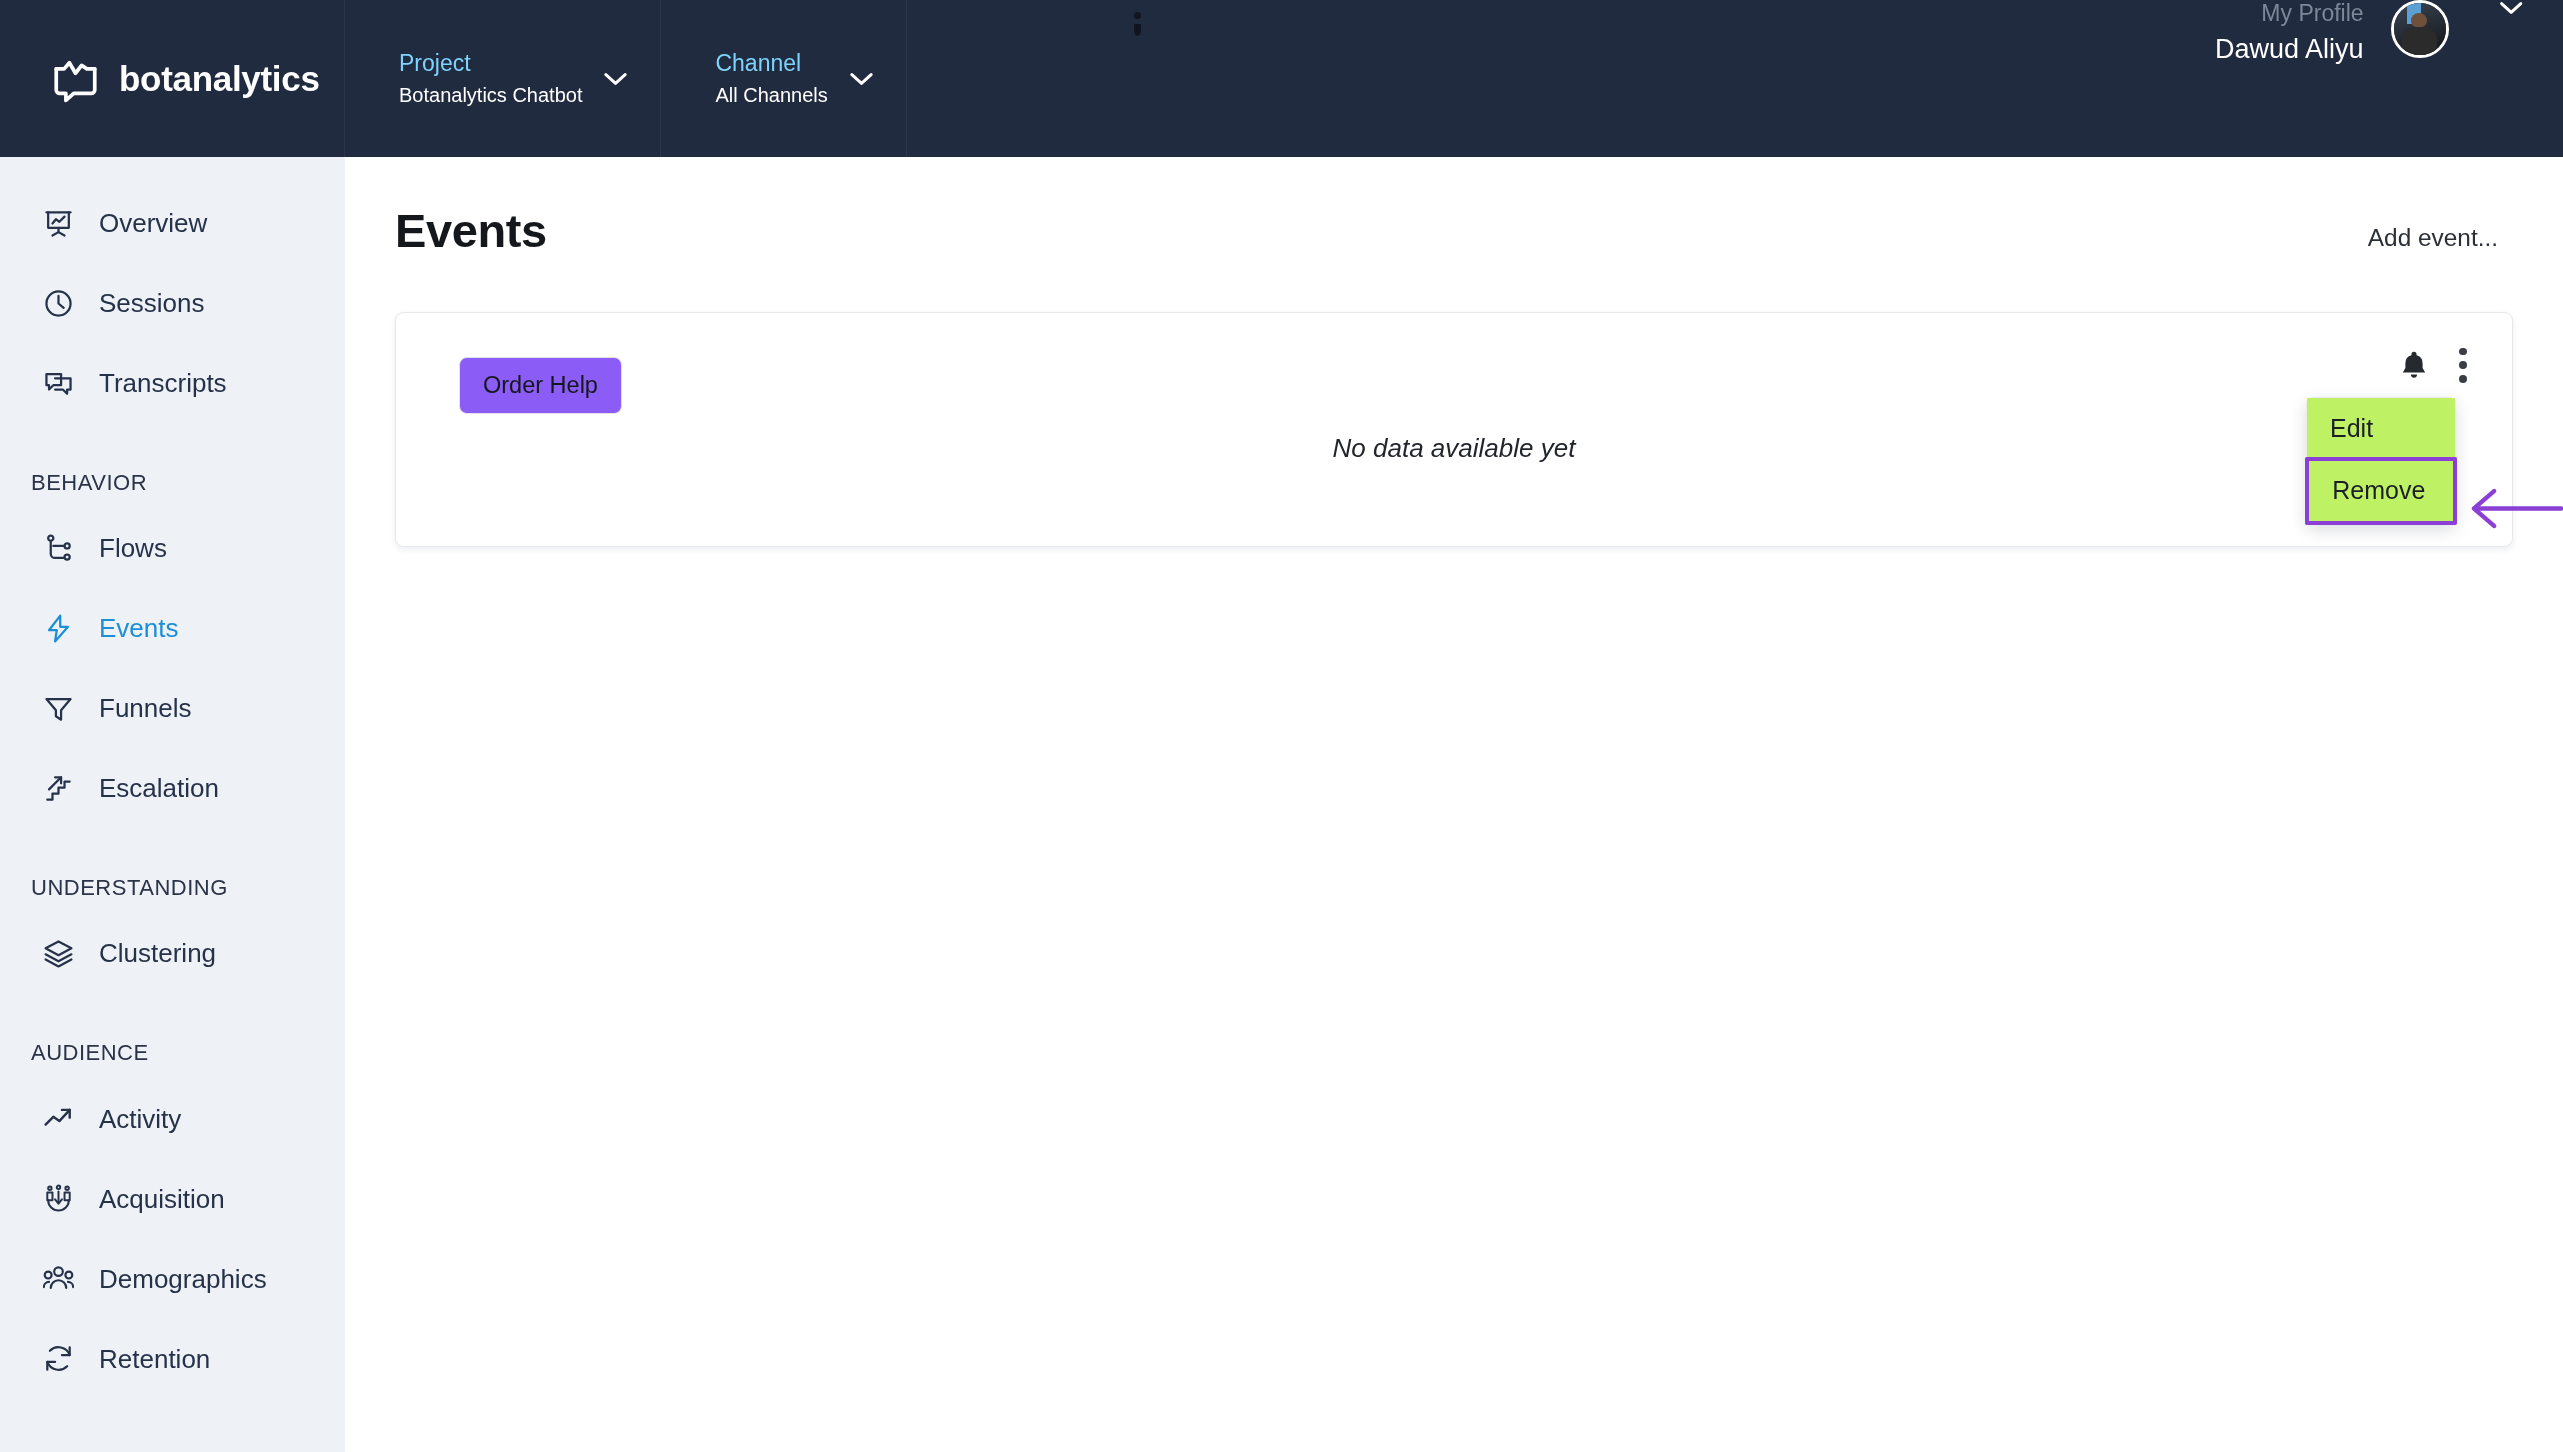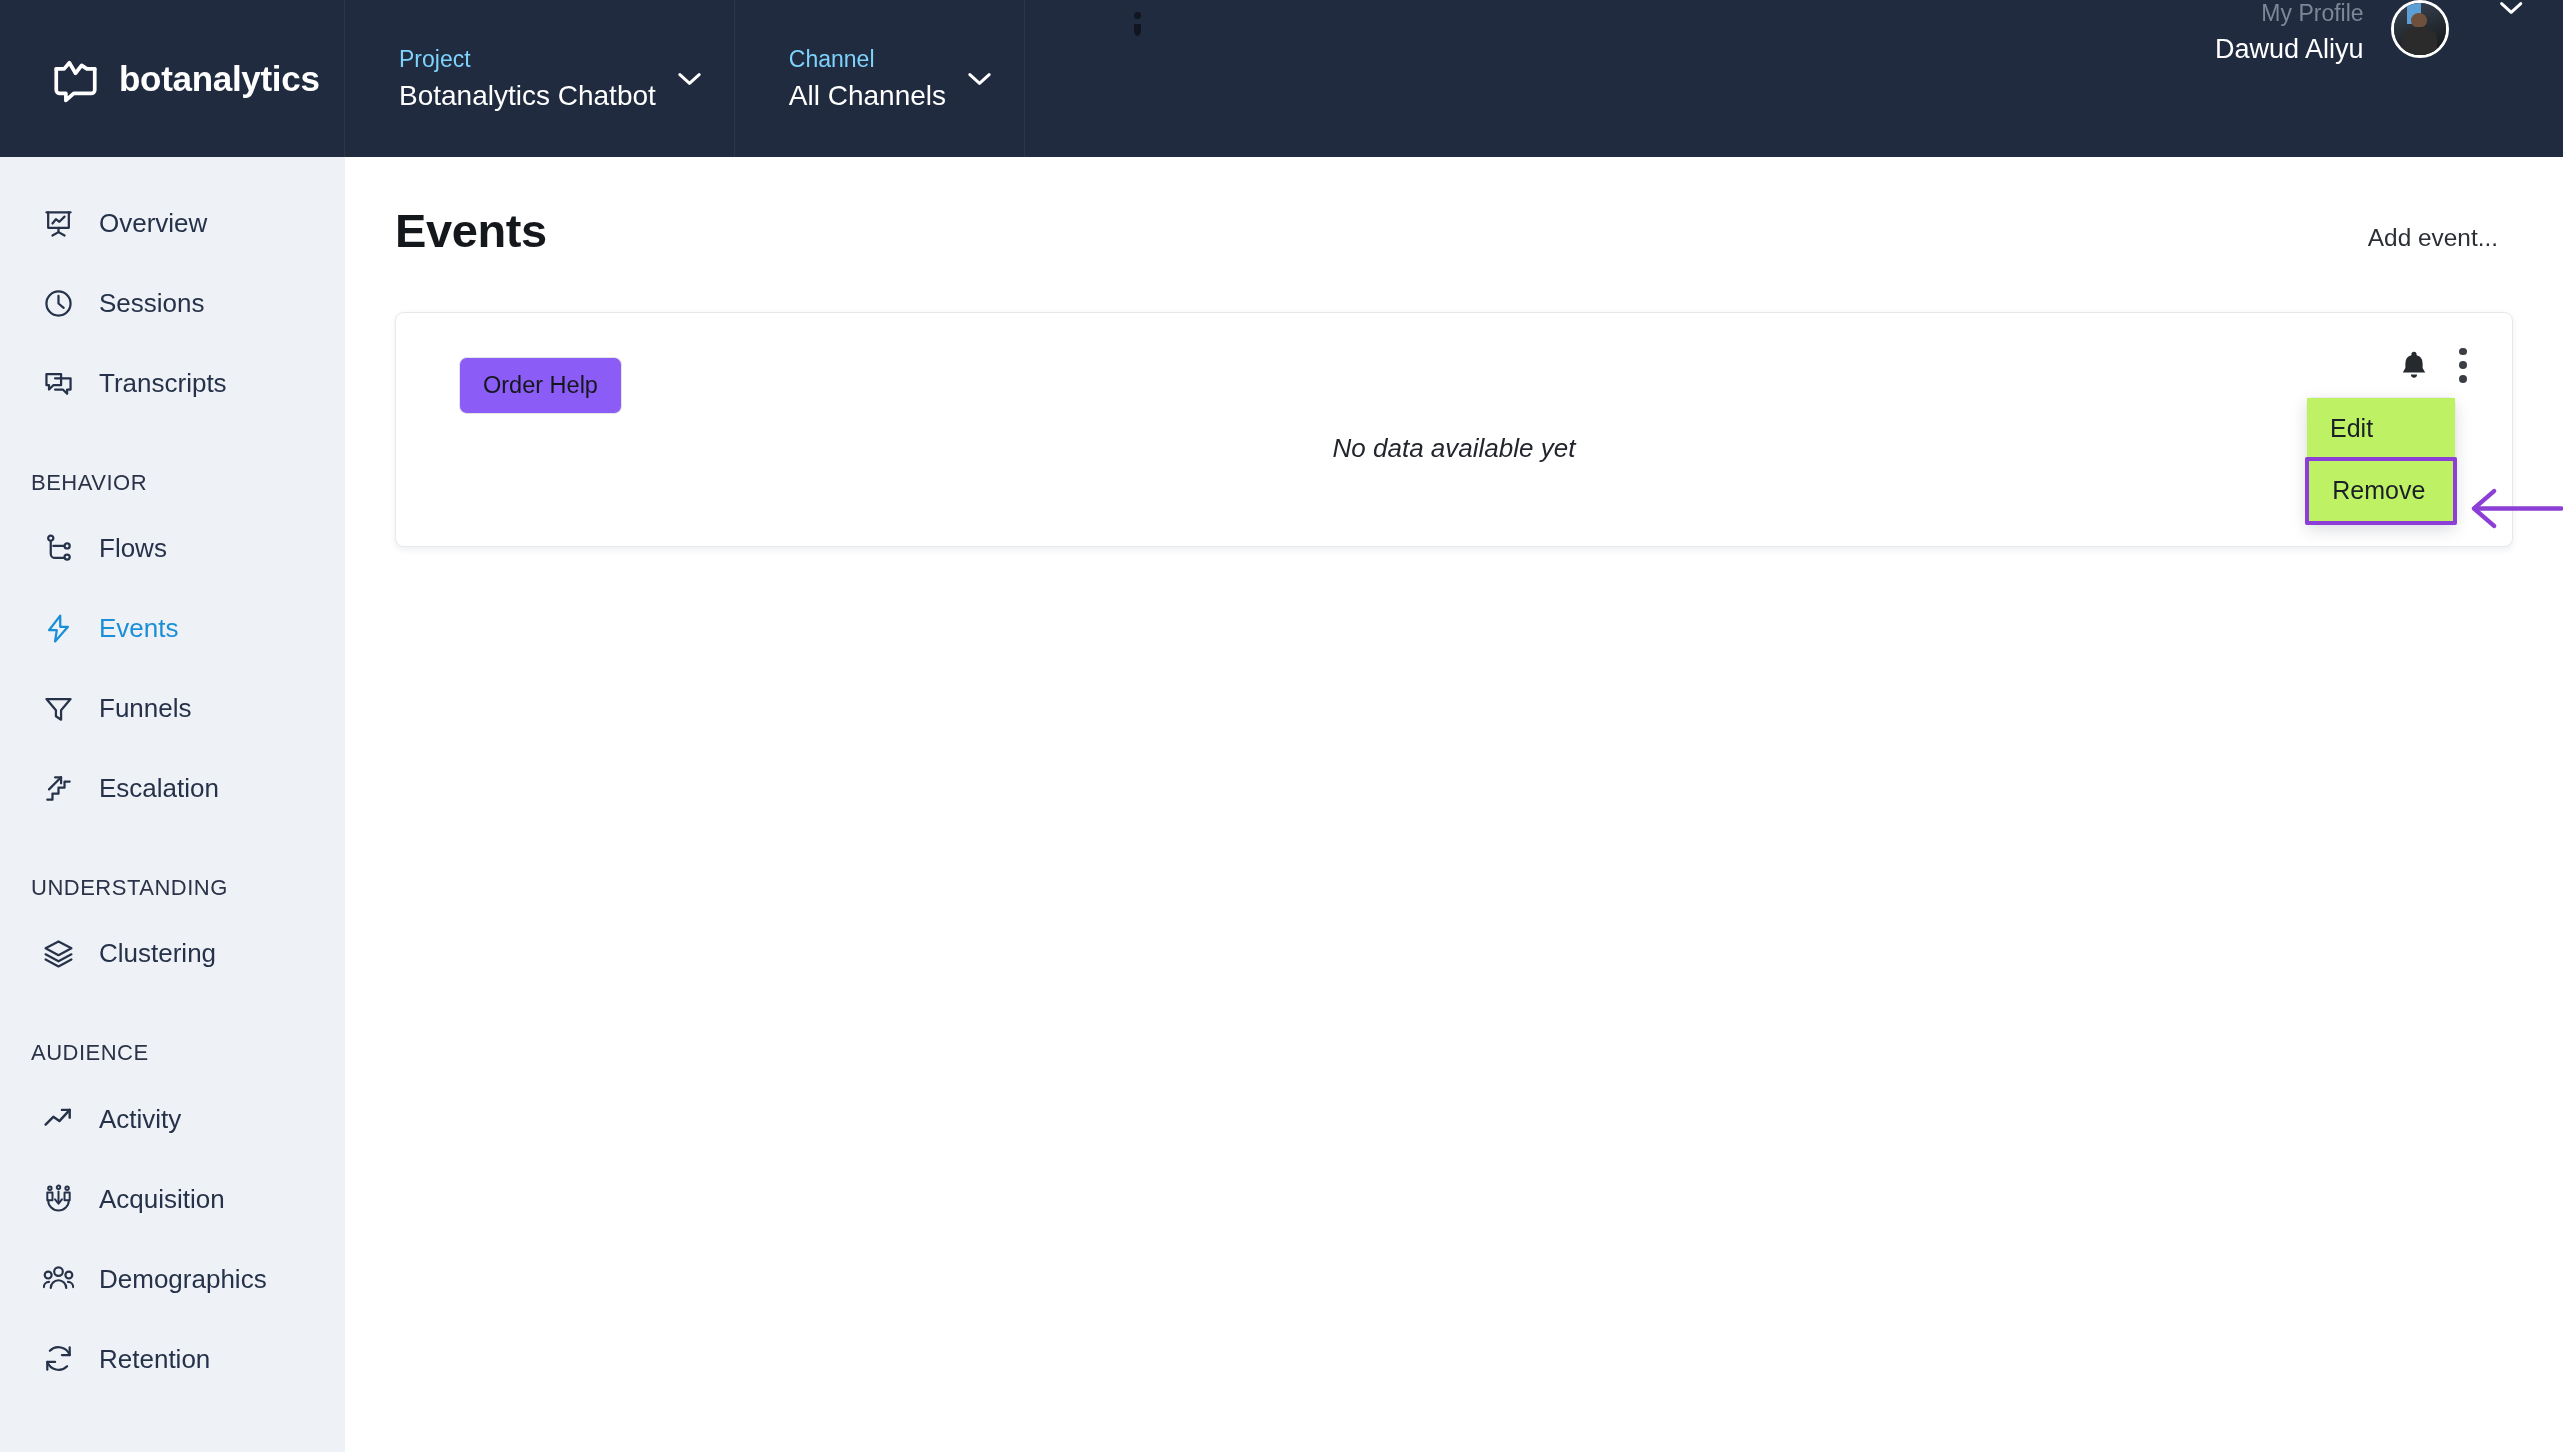--- a/index.html
+++ b/index.html
@@ -21,21 +21,21 @@
     padding-left: 51px; border-right: 1.7px solid #2c364c;
   }
   .brand-logo { width: 49px; height: 49px; flex: none; }
   .brand-name { color: #ffffff; font-size: 35px; font-weight: 600; letter-spacing: -0.3px; }
 
   .selector {
     position: relative; display: flex; flex-direction: column; justify-content: center;
     padding-left: 54px; padding-right: 78px; border-right: 1.7px solid #2c364c;
   }
   .selector-label { color: #7dd3fc; font-size: 23px; margin-bottom: 7px; }
-  .selector-value { color: #ffffff; font-size: 28px; font-weight: 500; }
+  .selector-value { color: #ffffff; font-size: 20px; font-weight: 500; }
   .selector .chev { position: absolute; right: 33px; top: 50%; transform: translateY(-50%); }
   .chev svg { display: block; }
 
   .topbar-spacer { flex: 1 1 auto; }
 
   .profile {
     display: flex; align-items: flex-start; gap: 27px; padding-right: 40px;
   }
   .profile-text { display: flex; flex-direction: column; align-items: flex-end; }
   .profile-label { color: #7d8799; font-size: 23px; margin-bottom: 7px; }

